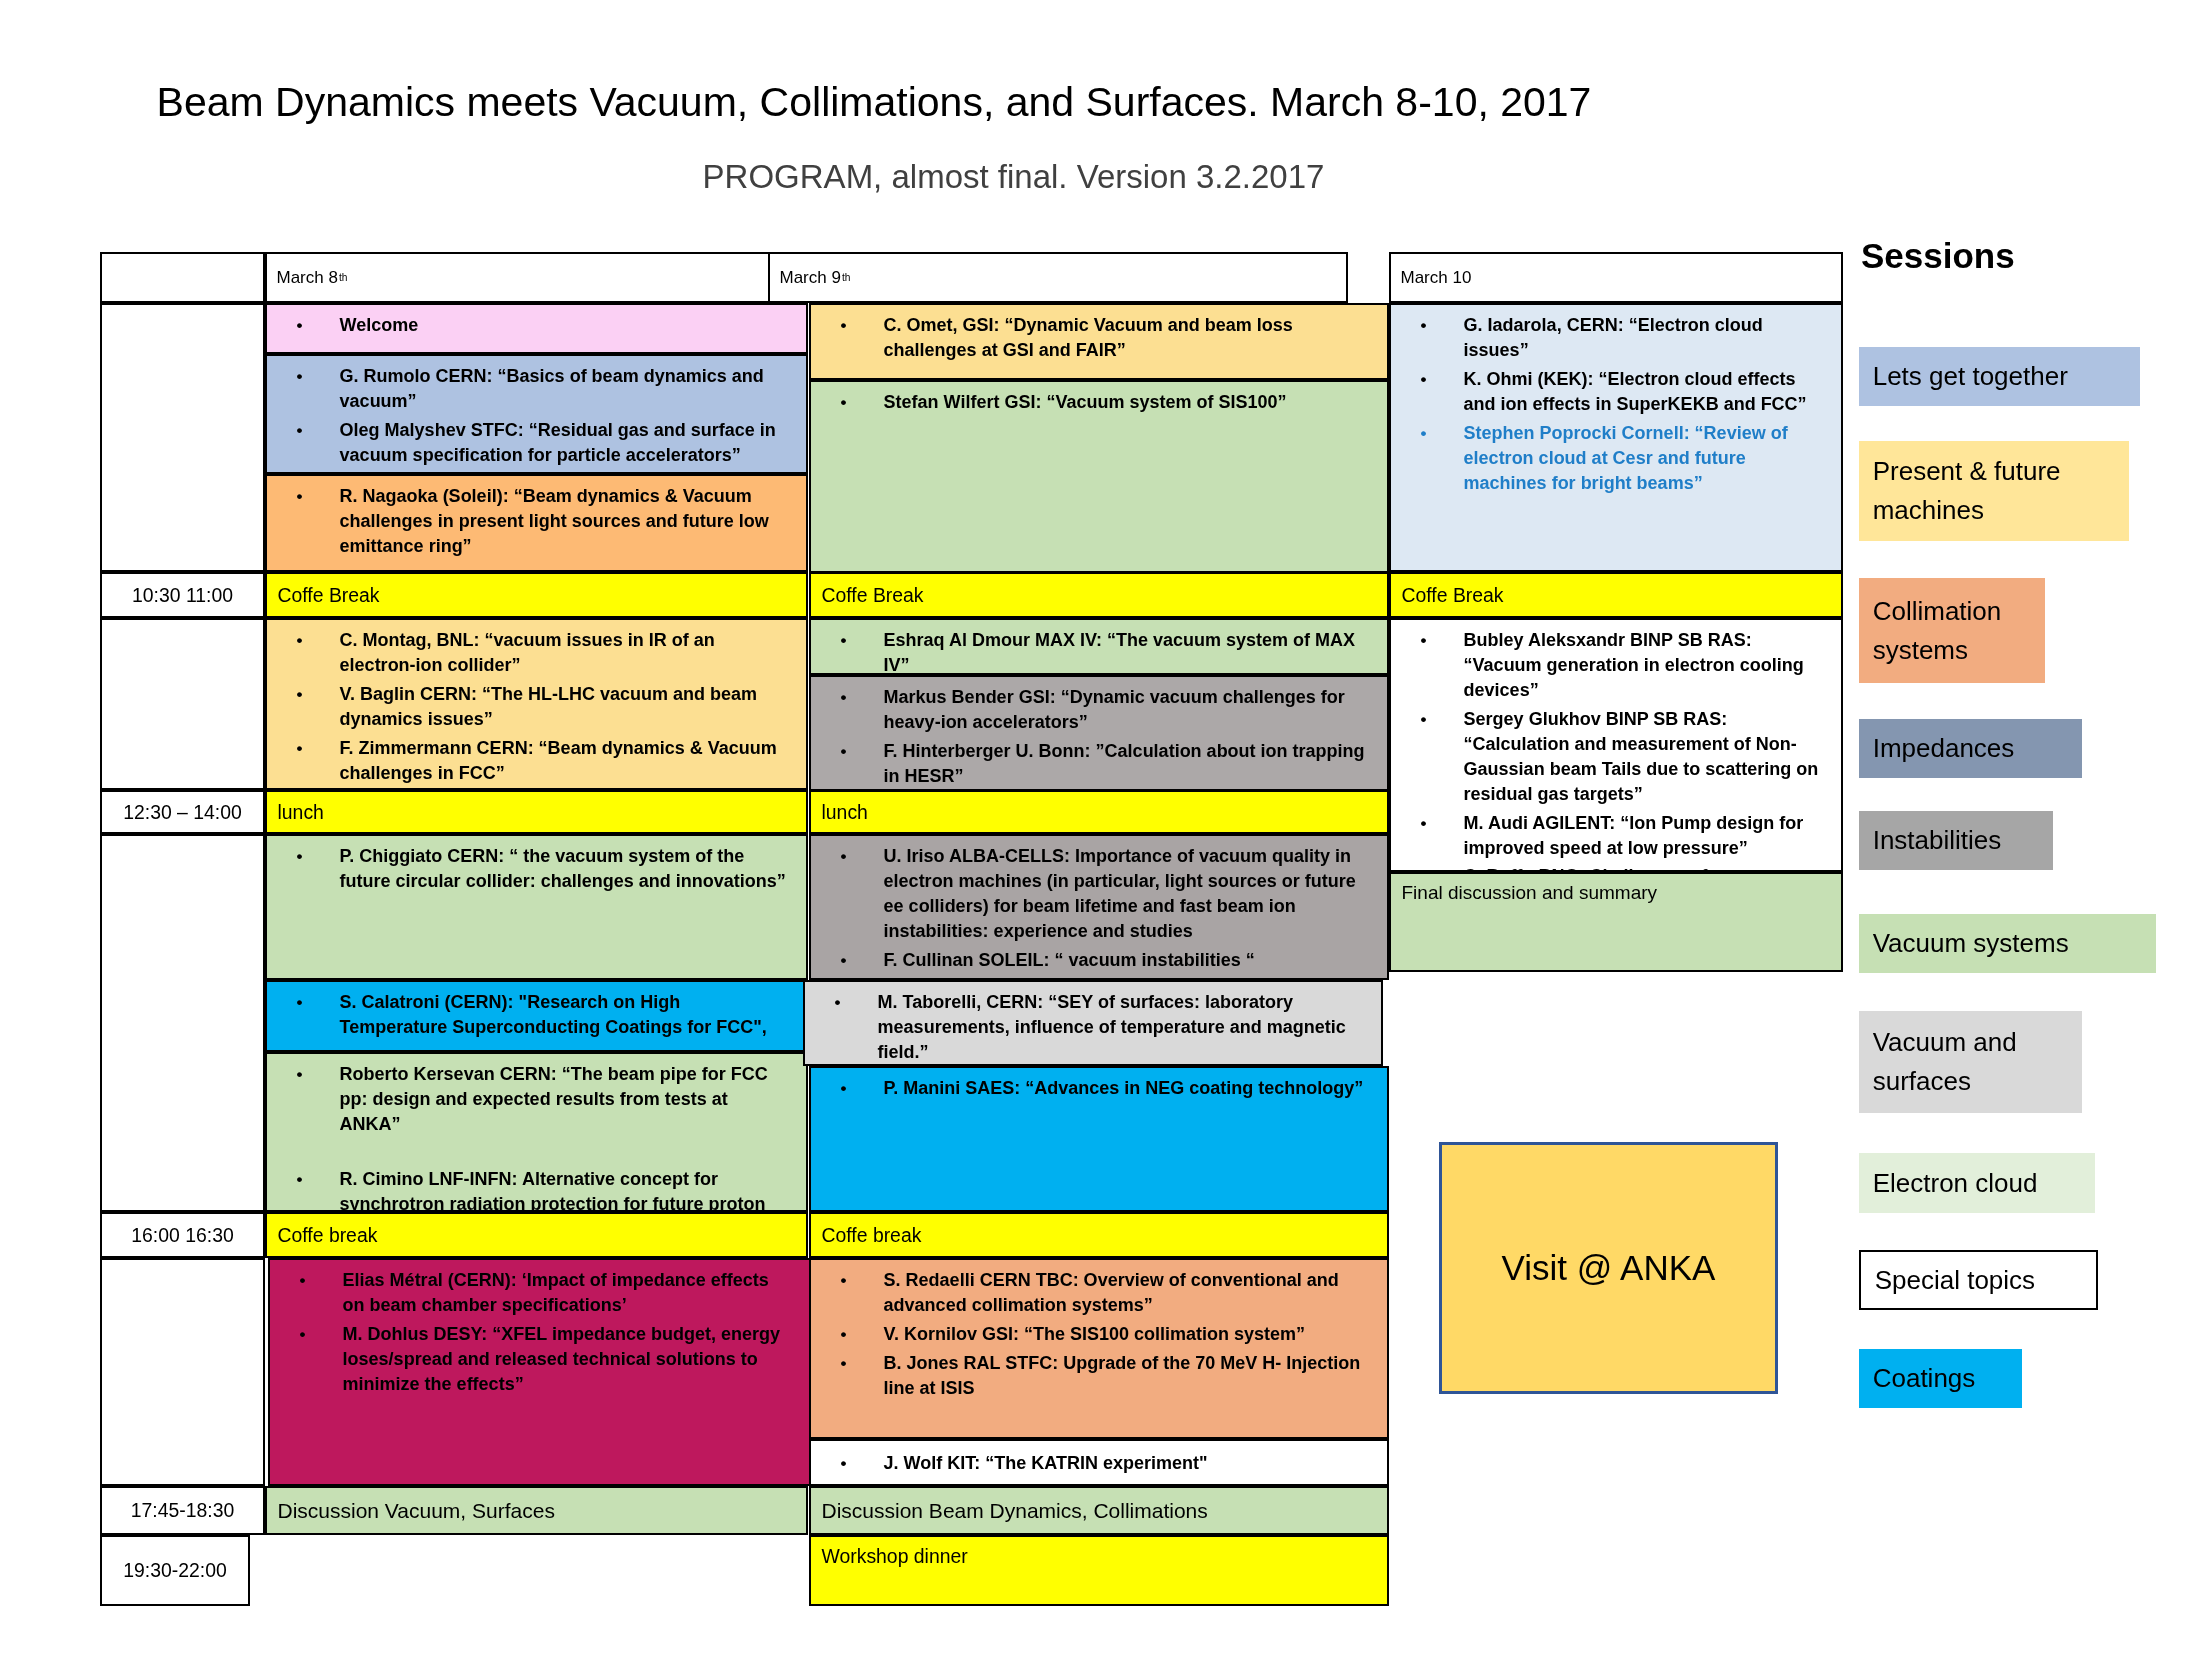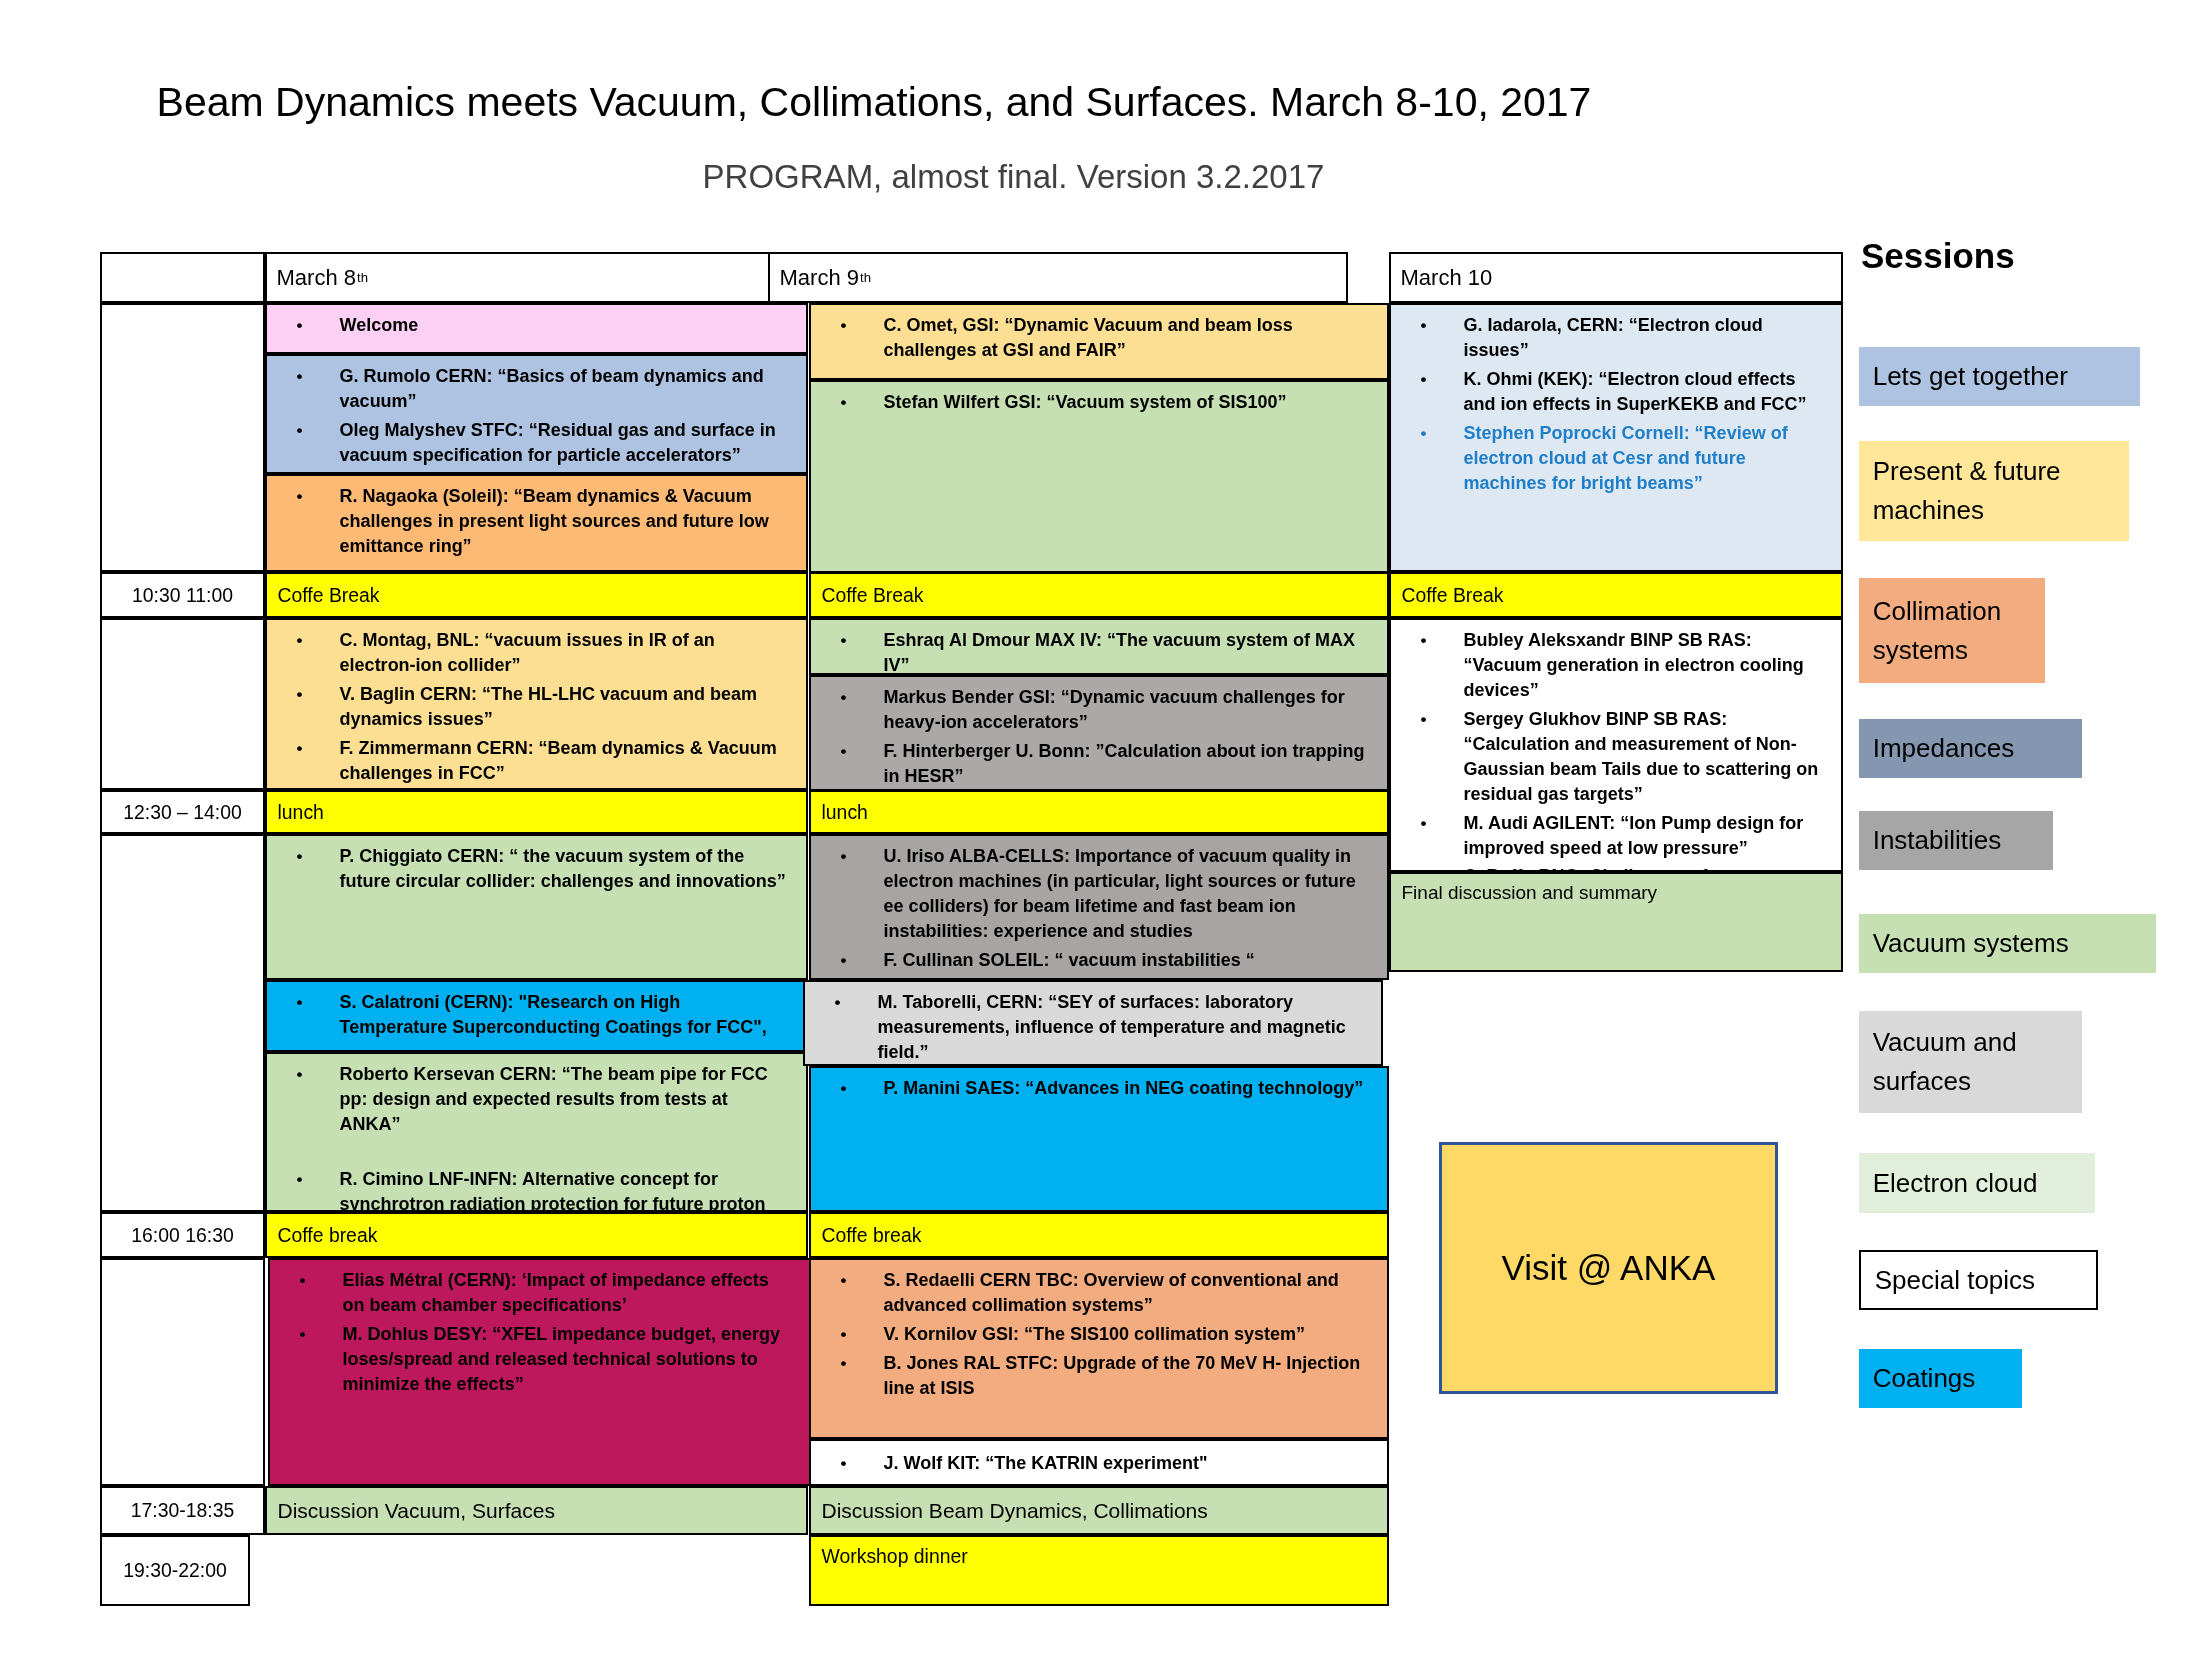--- a/index.html
+++ b/index.html
@@ -4,21 +4,21 @@
 <style>
   html,body { margin:0; padding:0; background:#ffffff; }
   #slide {
     position:relative; width:2205px; height:1654px; background:#ffffff;
     font-family:"Liberation Sans", sans-serif; color:#000;
   }
   .abs { position:absolute; box-sizing:border-box; }
   .cell { position:absolute; box-sizing:border-box; border:2.1px solid #000; background:#fff; }
   .title { font-size:41px; font-weight:500; text-align:center; letter-spacing:0px; }
   .subtitle { font-size:33px; font-weight:500; color:#404040; text-align:center; }
-  .header-cell { display:flex; align-items:center; padding-left:9.5px; font-size:22px; font-weight:500; }
+  .header-cell { display:flex; align-items:center; padding-left:9.5px; font-size:17px; font-weight:500; }
   .header-cell sup { font-size:60%; line-height:0; margin-left:1.1px; }
   ul.talks { list-style:none; margin:0; padding:8.4px 13.7px 5.3px 11.6px; }
   ul.talks li { position:relative; padding-left:61px; font-weight:bold; font-size:18px; line-height:25px; margin-bottom:3.7px; }
   ul.talks li::before { content:"\2022"; position:absolute; left:18px; top:0px; font-size:17px; }
   ul.talks li.gap { margin-top:30px; }
   .label { display:flex; align-items:center; padding-left:10.5px; font-size:19.4px; font-weight:400; }
   .label.big { font-size:21px; }
   .label.vtop { align-items:flex-start; padding-top:8.4px; }
   .time { display:flex; align-items:center; justify-content:center; font-size:19.4px; font-weight:400; }
   .session-box { position:absolute; box-sizing:border-box; display:flex; align-items:center;
@@ -37,21 +37,21 @@
   <div class="abs subtitle" style="left:541px; top:158px; width:945px; height:47px;">PROGRAM, almost final. Version 3.2.2017</div>
 
   <div class="cell" style="left:100px; top:252px; width:165px; height:51px;"></div>
   <div class="cell" style="left:100px; top:303px; width:165px; height:269px;"></div>
   <div class="cell time" style="left:100px; top:572px; width:165px; height:46px;">10:30 11:00</div>
   <div class="cell" style="left:100px; top:618px; width:165px; height:172px;"></div>
   <div class="cell time" style="left:100px; top:790px; width:165px; height:44px;">12:30 – 14:00</div>
   <div class="cell" style="left:100px; top:834px; width:165px; height:378px;"></div>
   <div class="cell time" style="left:100px; top:1212px; width:165px; height:46px;">16:00 16:30</div>
   <div class="cell" style="left:100px; top:1258px; width:165px; height:228px;"></div>
-  <div class="cell time" style="left:100px; top:1486px; width:165px; height:49px;">17:30-18:35</div>
+  <div class="cell time" style="left:100px; top:1486px; width:165px; height:49px;">17:45-18:30</div>
   <div class="cell time" style="left:100px; top:1535px; width:150px; height:71px;">19:30-22:00</div>
 
   <div class="cell header-cell" style="left:265px; top:252px; width:543px; height:51px;">
     <span>March 8</span>
       <sup>th</sup>
   </div>
   <div class="cell header-cell" style="left:768px; top:252px; width:580px; height:51px;">
     <span>March 9</span>
       <sup>th</sup>
   </div>

